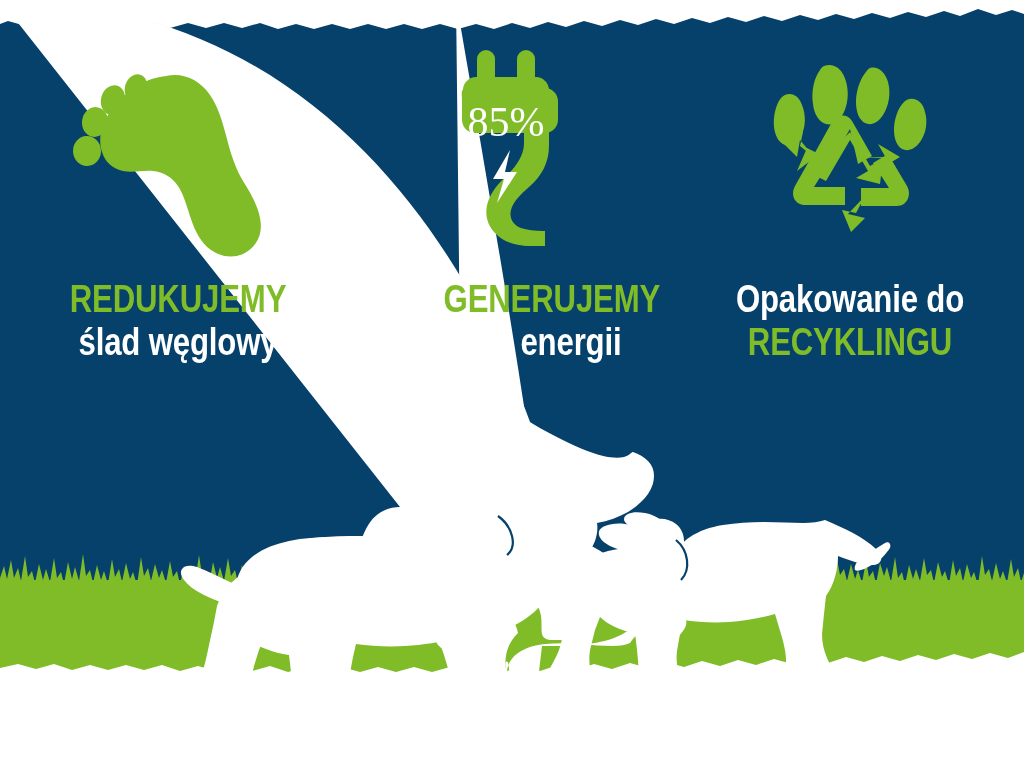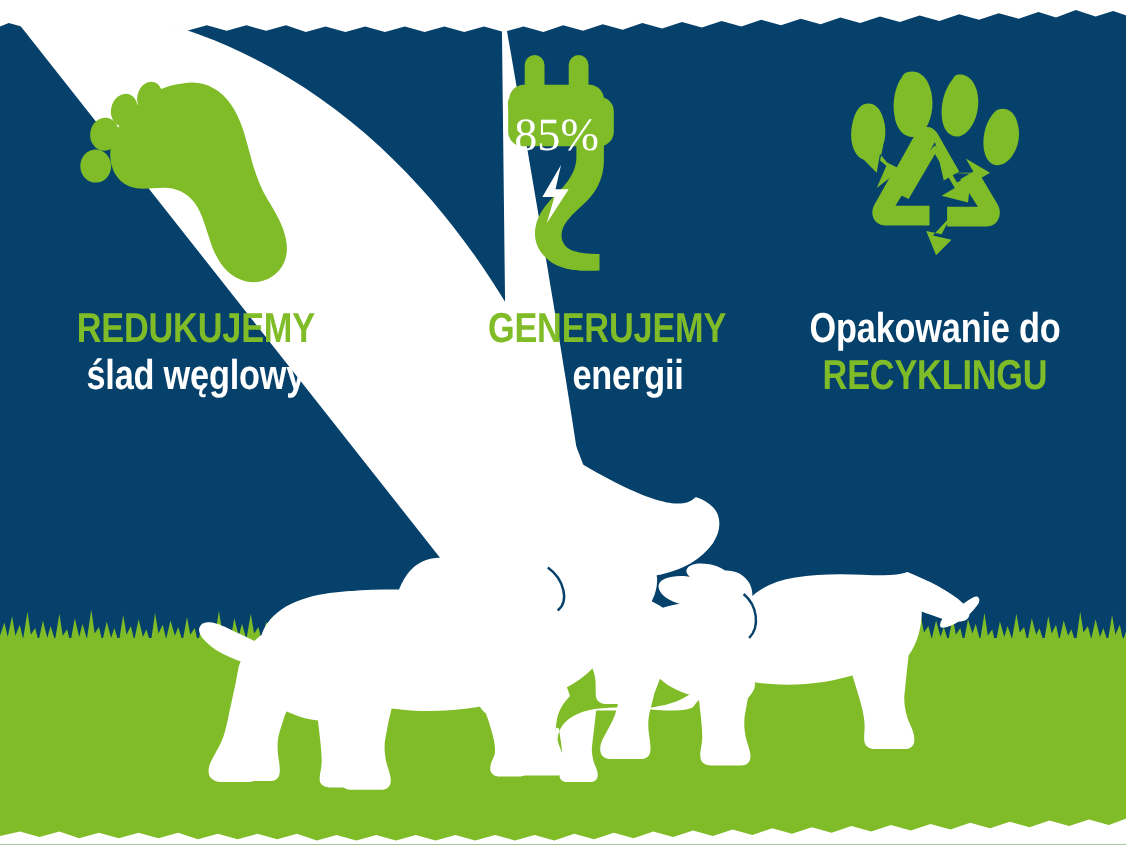--- a/index.html
+++ b/index.html
@@ -6,21 +6,21 @@
     margin: 0;
     padding: 0;
     background: #ffffff;
   }
   body {
     font-family: "Liberation Sans", sans-serif;
   }
   #poster {
     position: relative;
     width: 1024px;
-    height: 768px;
+    height: 676px;
     overflow: hidden;
     background: #ffffff;
   }
 
   
   .navy-field {
     position: absolute;
     left: 0; top: 0;
     width: 1024px;
     height: 768px;

